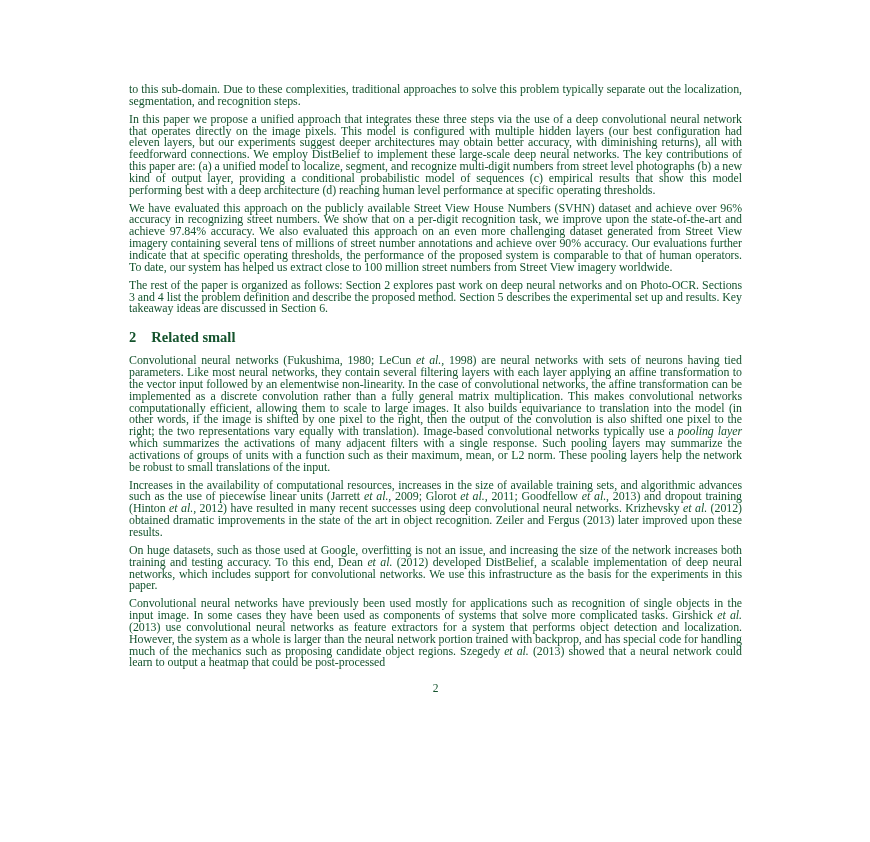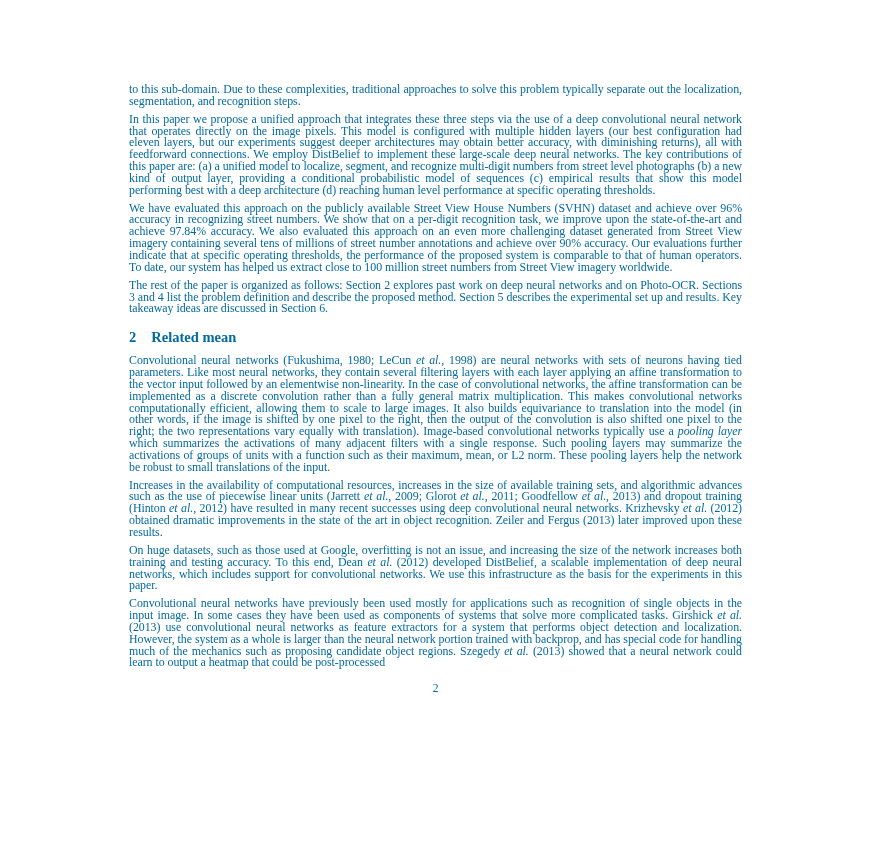--- a/index.html
+++ b/index.html
@@ -7,21 +7,21 @@
     padding: 0;
     background: #ffffff;
   }
   .page {
     position: relative;
     width: 870px;
     height: 842px;
     background: #ffffff;
     overflow: hidden;
     font-family: "Liberation Serif", "DejaVu Serif", serif;
-    color: #0369a1;
+    color: #14532d;
   }
   .text-col {
     position: absolute;
     left: 129px;
     top: 84px;
     width: 613px;
     font-size: 11.9px;
     line-height: 11.85px;
     text-align: justify;
     letter-spacing: -0.05px;
@@ -57,21 +57,21 @@
 
     <div>
         <p>to this sub-domain. Due to these complexities, traditional approaches to solve this problem typically separate out the localization, segmentation, and recognition steps.</p>
         <p>In this paper we propose a unified approach that integrates these three steps via the use of a deep convolutional neural network that operates directly on the image pixels. This model is configured with multiple hidden layers (our best configuration had eleven layers, but our experiments suggest deeper architectures may obtain better accuracy, with diminishing returns), all with feedforward connections. We employ DistBelief to implement these large-scale deep neural networks. The key contributions of this paper are: (a) a unified model to localize, segment, and recognize multi-digit numbers from street level photographs (b) a new kind of output layer, providing a conditional probabilistic model of sequences (c) empirical results that show this model performing best with a deep architecture (d) reaching human level performance at specific operating thresholds.</p>
         <p>We have evaluated this approach on the publicly available Street View House Numbers (SVHN) dataset and achieve over 96% accuracy in recognizing street numbers. We show that on a per-digit recognition task, we improve upon the state-of-the-art and achieve 97.84% accuracy. We also evaluated this approach on an even more challenging dataset generated from Street View imagery containing several tens of millions of street number annotations and achieve over 90% accuracy. Our evaluations further indicate that at specific operating thresholds, the performance of the proposed system is comparable to that of human operators. To date, our system has helped us extract close to 100 million street numbers from Street View imagery worldwide.</p>
         <p>The rest of the paper is organized as follows: Section 2 explores past work on deep neural networks and on Photo-OCR. Sections 3 and 4 list the problem definition and describe the proposed method. Section 5 describes the experimental set up and results. Key takeaway ideas are discussed in Section 6.</p>
       </div>
 
     <div class="section-heading">
       <span class="sec-num">2</span>
-      <span>Related mean</span>
+      <span>Related small</span>
     </div>
 
     <div>
         <p>Convolutional neural networks (Fukushima, 1980; LeCun <i>et al.</i>, 1998) are neural networks with sets of neurons having tied parameters. Like most neural networks, they contain several filtering layers with each layer applying an affine transformation to the vector input followed by an elementwise non-linearity. In the case of convolutional networks, the affine transformation can be implemented as a discrete convolution rather than a fully general matrix multiplication. This makes convolutional networks computationally efficient, allowing them to scale to large images. It also builds equivariance to translation into the model (in other words, if the image is shifted by one pixel to the right, then the output of the convolution is also shifted one pixel to the right; the two representations vary equally with translation). Image-based convolutional networks typically use a <i>pooling layer</i> which summarizes the activations of many adjacent filters with a single response. Such pooling layers may summarize the activations of groups of units with a function such as their maximum, mean, or L2 norm. These pooling layers help the network be robust to small translations of the input.</p>
         <p>Increases in the availability of computational resources, increases in the size of available training sets, and algorithmic advances such as the use of piecewise linear units (Jarrett <i>et al.</i>, 2009; Glorot <i>et al.</i>, 2011; Goodfellow <i>et al.</i>, 2013) and dropout training (Hinton <i>et al.</i>, 2012) have resulted in many recent successes using deep convolutional neural networks. Krizhevsky <i>et al.</i> (2012) obtained dramatic improvements in the state of the art in object recognition. Zeiler and Fergus (2013) later improved upon these results.</p>
         <p>On huge datasets, such as those used at Google, overfitting is not an issue, and increasing the size of the network increases both training and testing accuracy. To this end, Dean <i>et al.</i> (2012) developed DistBelief, a scalable implementation of deep neural networks, which includes support for convolutional networks. We use this infrastructure as the basis for the experiments in this paper.</p>
         <p>Convolutional neural networks have previously been used mostly for applications such as recognition of single objects in the input image. In some cases they have been used as components of systems that solve more complicated tasks. Girshick <i>et al.</i> (2013) use convolutional neural networks as feature extractors for a system that performs object detection and localization. However, the system as a whole is larger than the neural network portion trained with backprop, and has special code for handling much of the mechanics such as proposing candidate object regions. Szegedy <i>et al.</i> (2013) showed that a neural network could learn to output a heatmap that could be post-processed</p>
       </div>
 
     <div class="page-footer">

